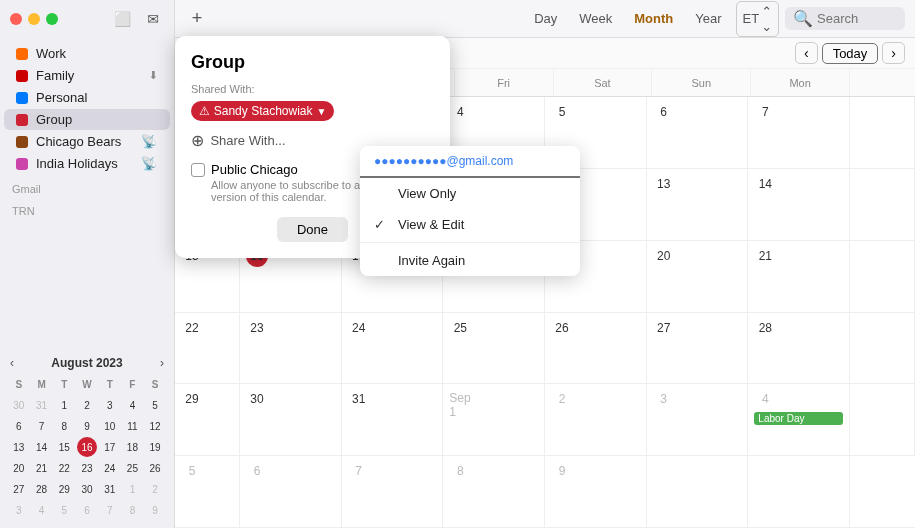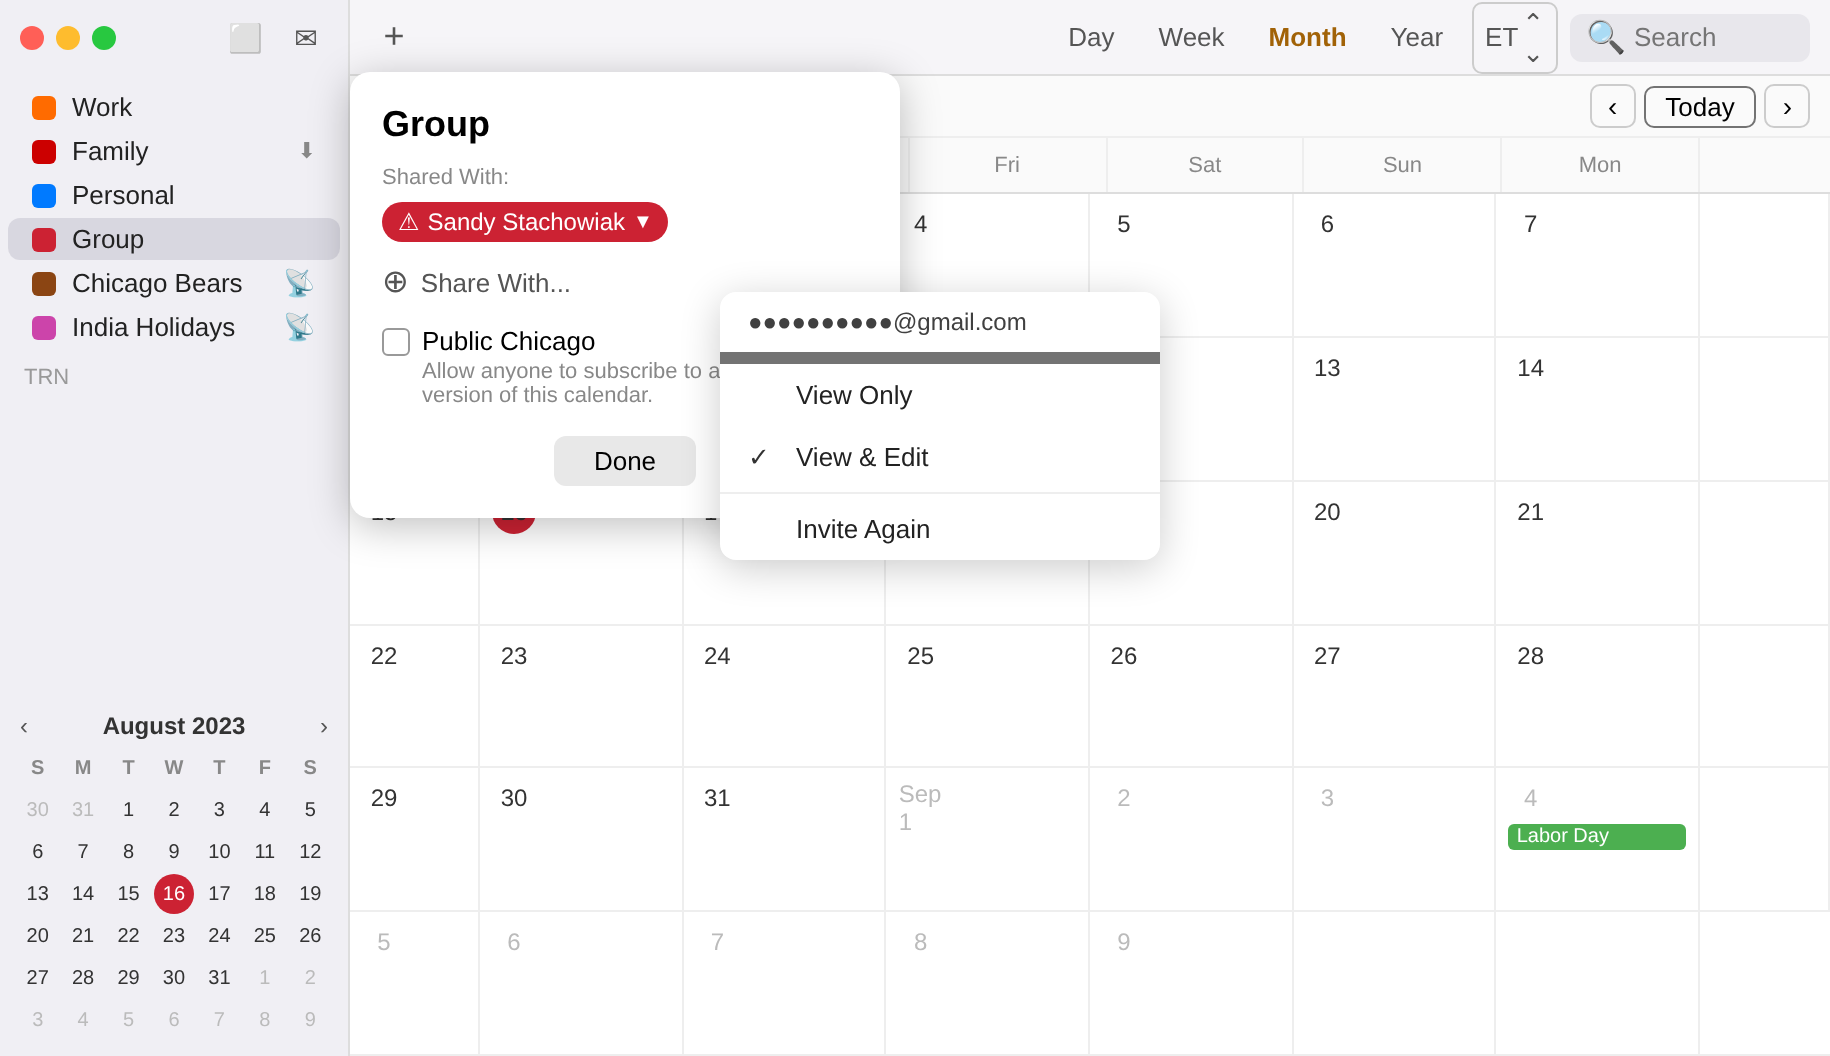--- a/index.html
+++ b/index.html
@@ -298,22 +298,22 @@
       left: 185px;
       width: 220px;
       background: white;
       border-radius: 8px;
       box-shadow: 0 4px 20px rgba(0,0,0,0.2);
       z-index: 30;
       overflow: hidden;
     }
     .dropdown-email {
       padding: 8px 14px;
-      font-size: 12px; color: #404040;
-      border-bottom: 6px solid #737373;
+      font-size: 12px; color: #3b82f6;
+      border-bottom: 2px solid #737373;
     }
     .dropdown-item {
       display: flex; align-items: center;
       padding: 8px 14px;
       font-size: 13px; color: #222;
       cursor: pointer;
       gap: 8px;
     }
     .dropdown-check { font-size: 13px; color: #333; width: 16px; }
     .dropdown-divider { border: none; border-top: 1px solid #eee; margin: 2px 0; }
@@ -357,20 +357,21 @@
       <span class="cal-dot" style="background:#8b4513;"></span>
       <span class="cal-label">Chicago Bears</span>
       <span class="cal-notify">📡</span>
     </div>
     <div class="cal-item">
       <span class="cal-dot" style="background:#cc44aa;"></span>
       <span class="cal-label">India Holidays</span>
       <span class="cal-notify">📡</span>
     </div>
 
+    <div class="sidebar-section-label">Gmail</div>
     <div class="sidebar-section-label">TRN</div>
   </div>
 
   <div class="mini-cal">
     <div class="mini-cal-header">
       <button class="mini-cal-nav">‹</button>
       <span class="mini-cal-title">August 2023</span>
       <button class="mini-cal-nav">›</button>
     </div>
     <div class="mini-cal-grid">

